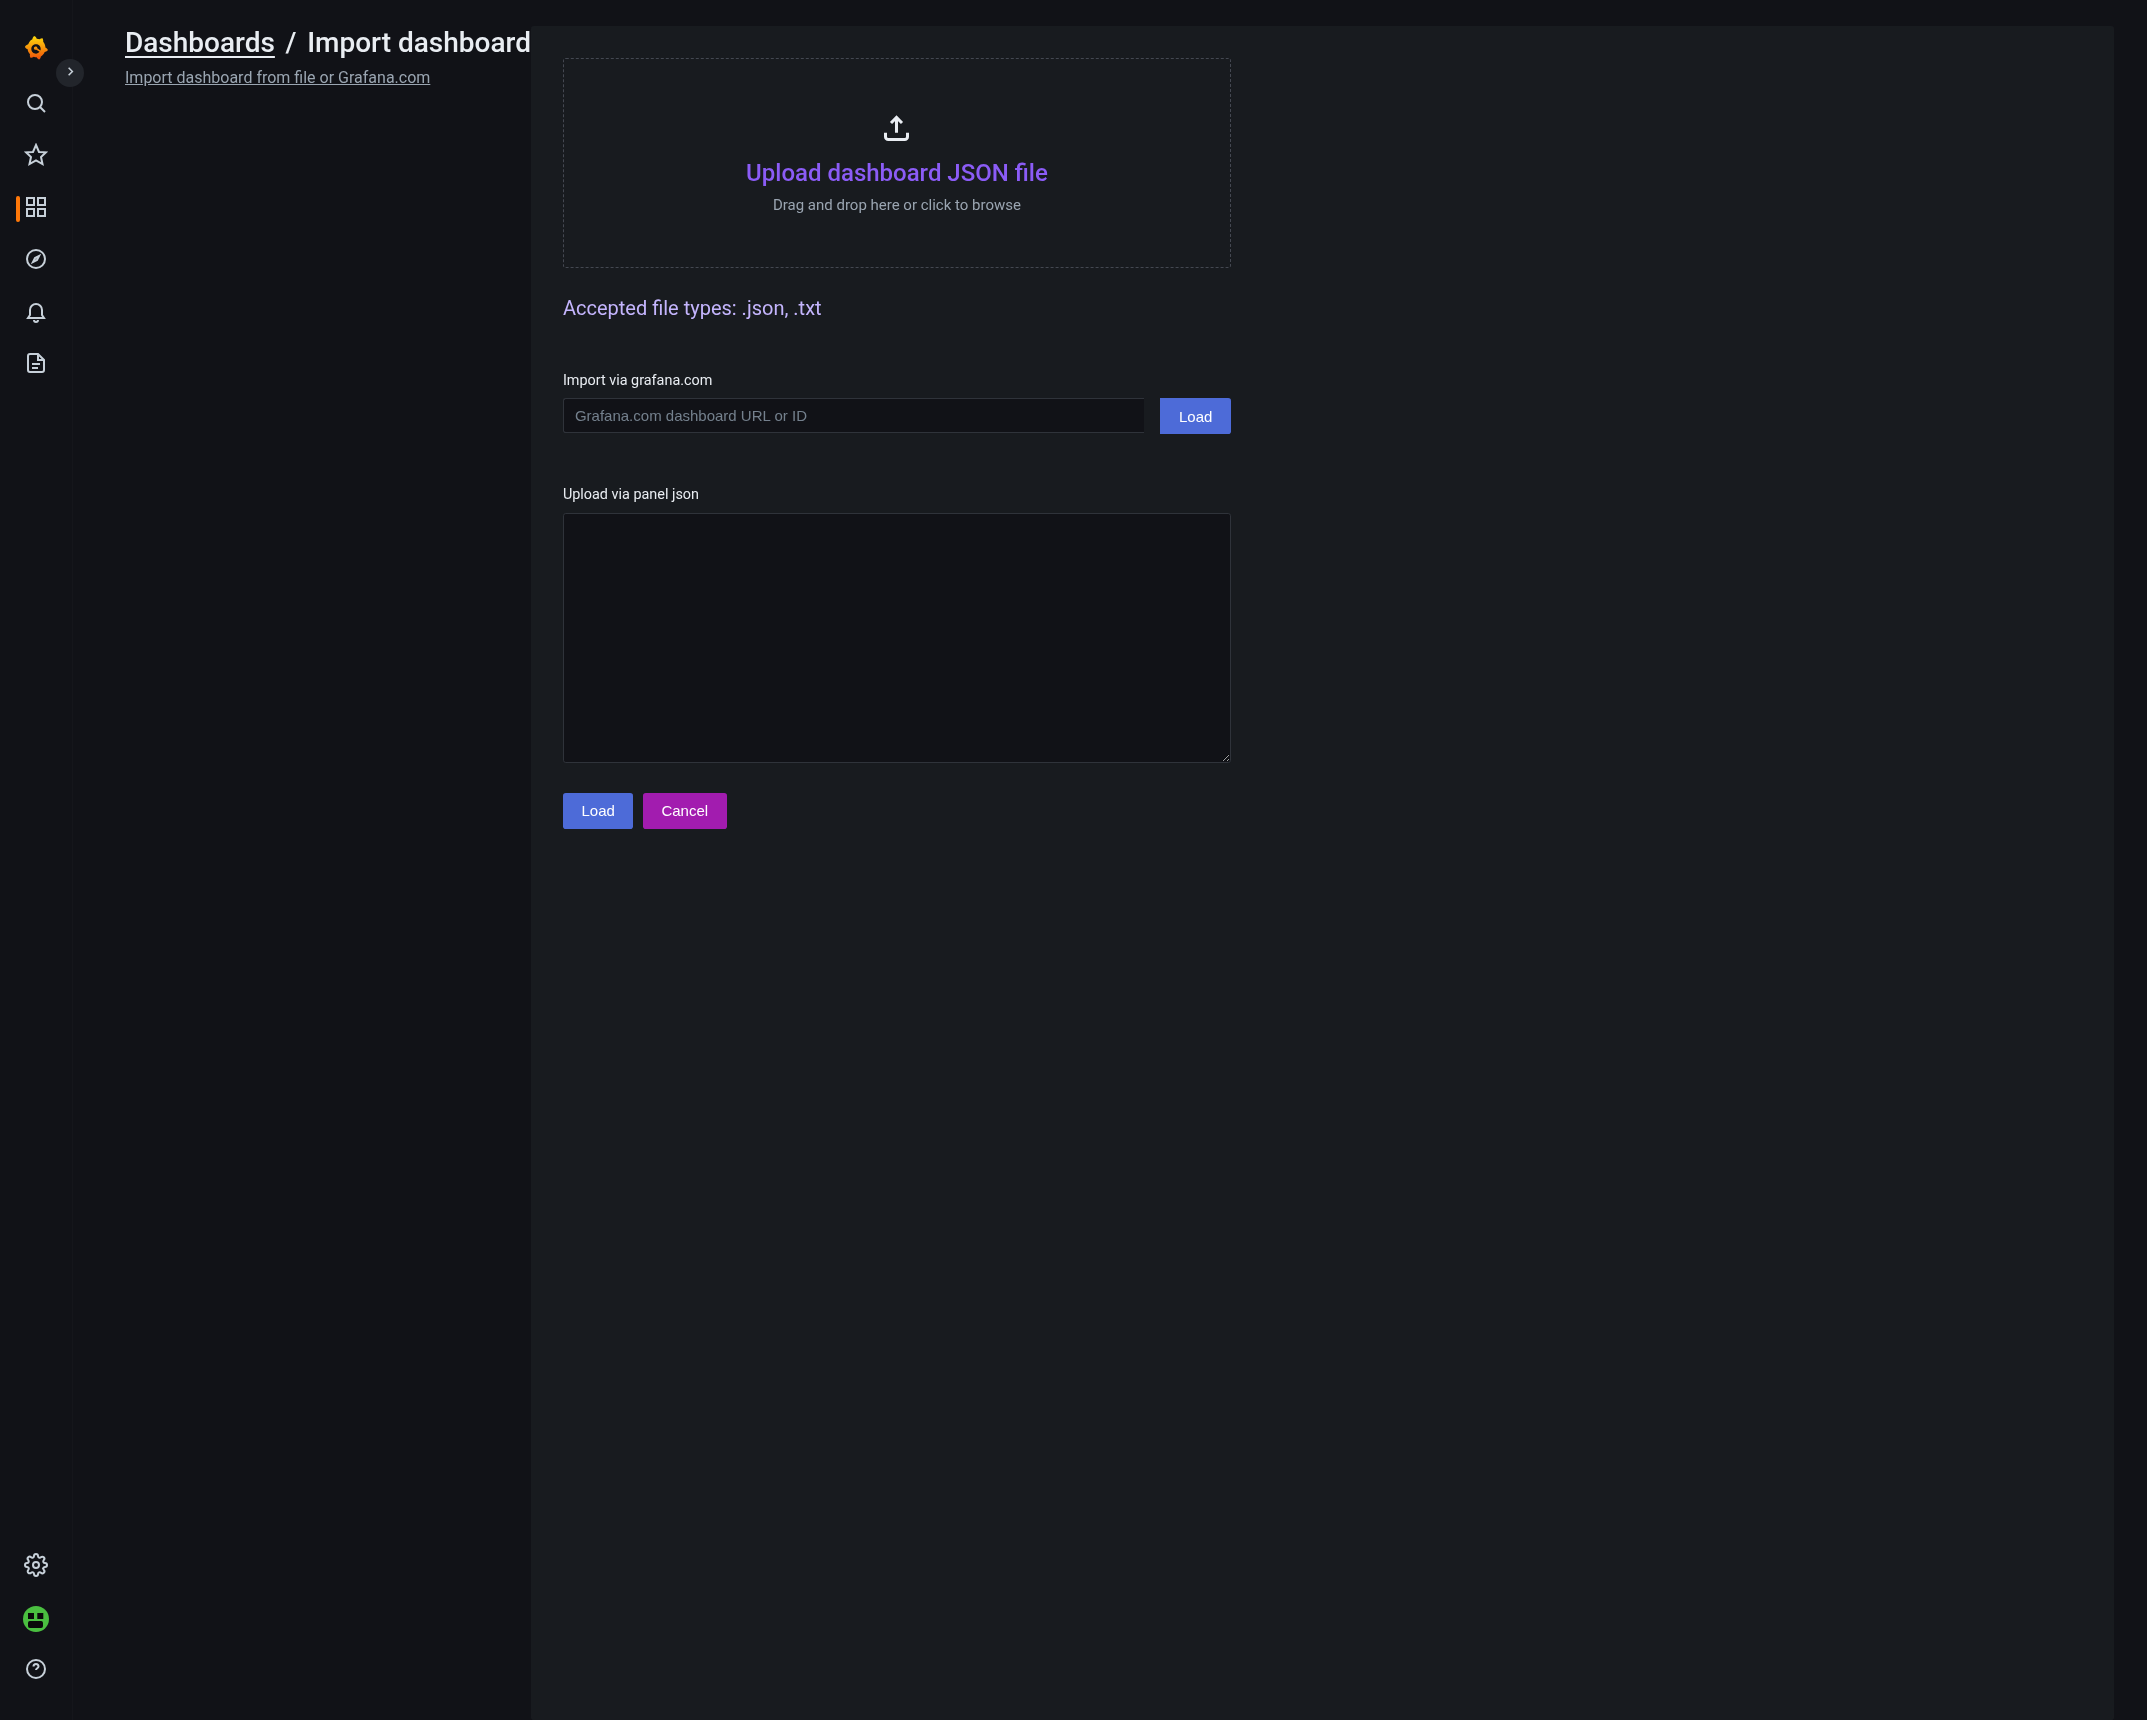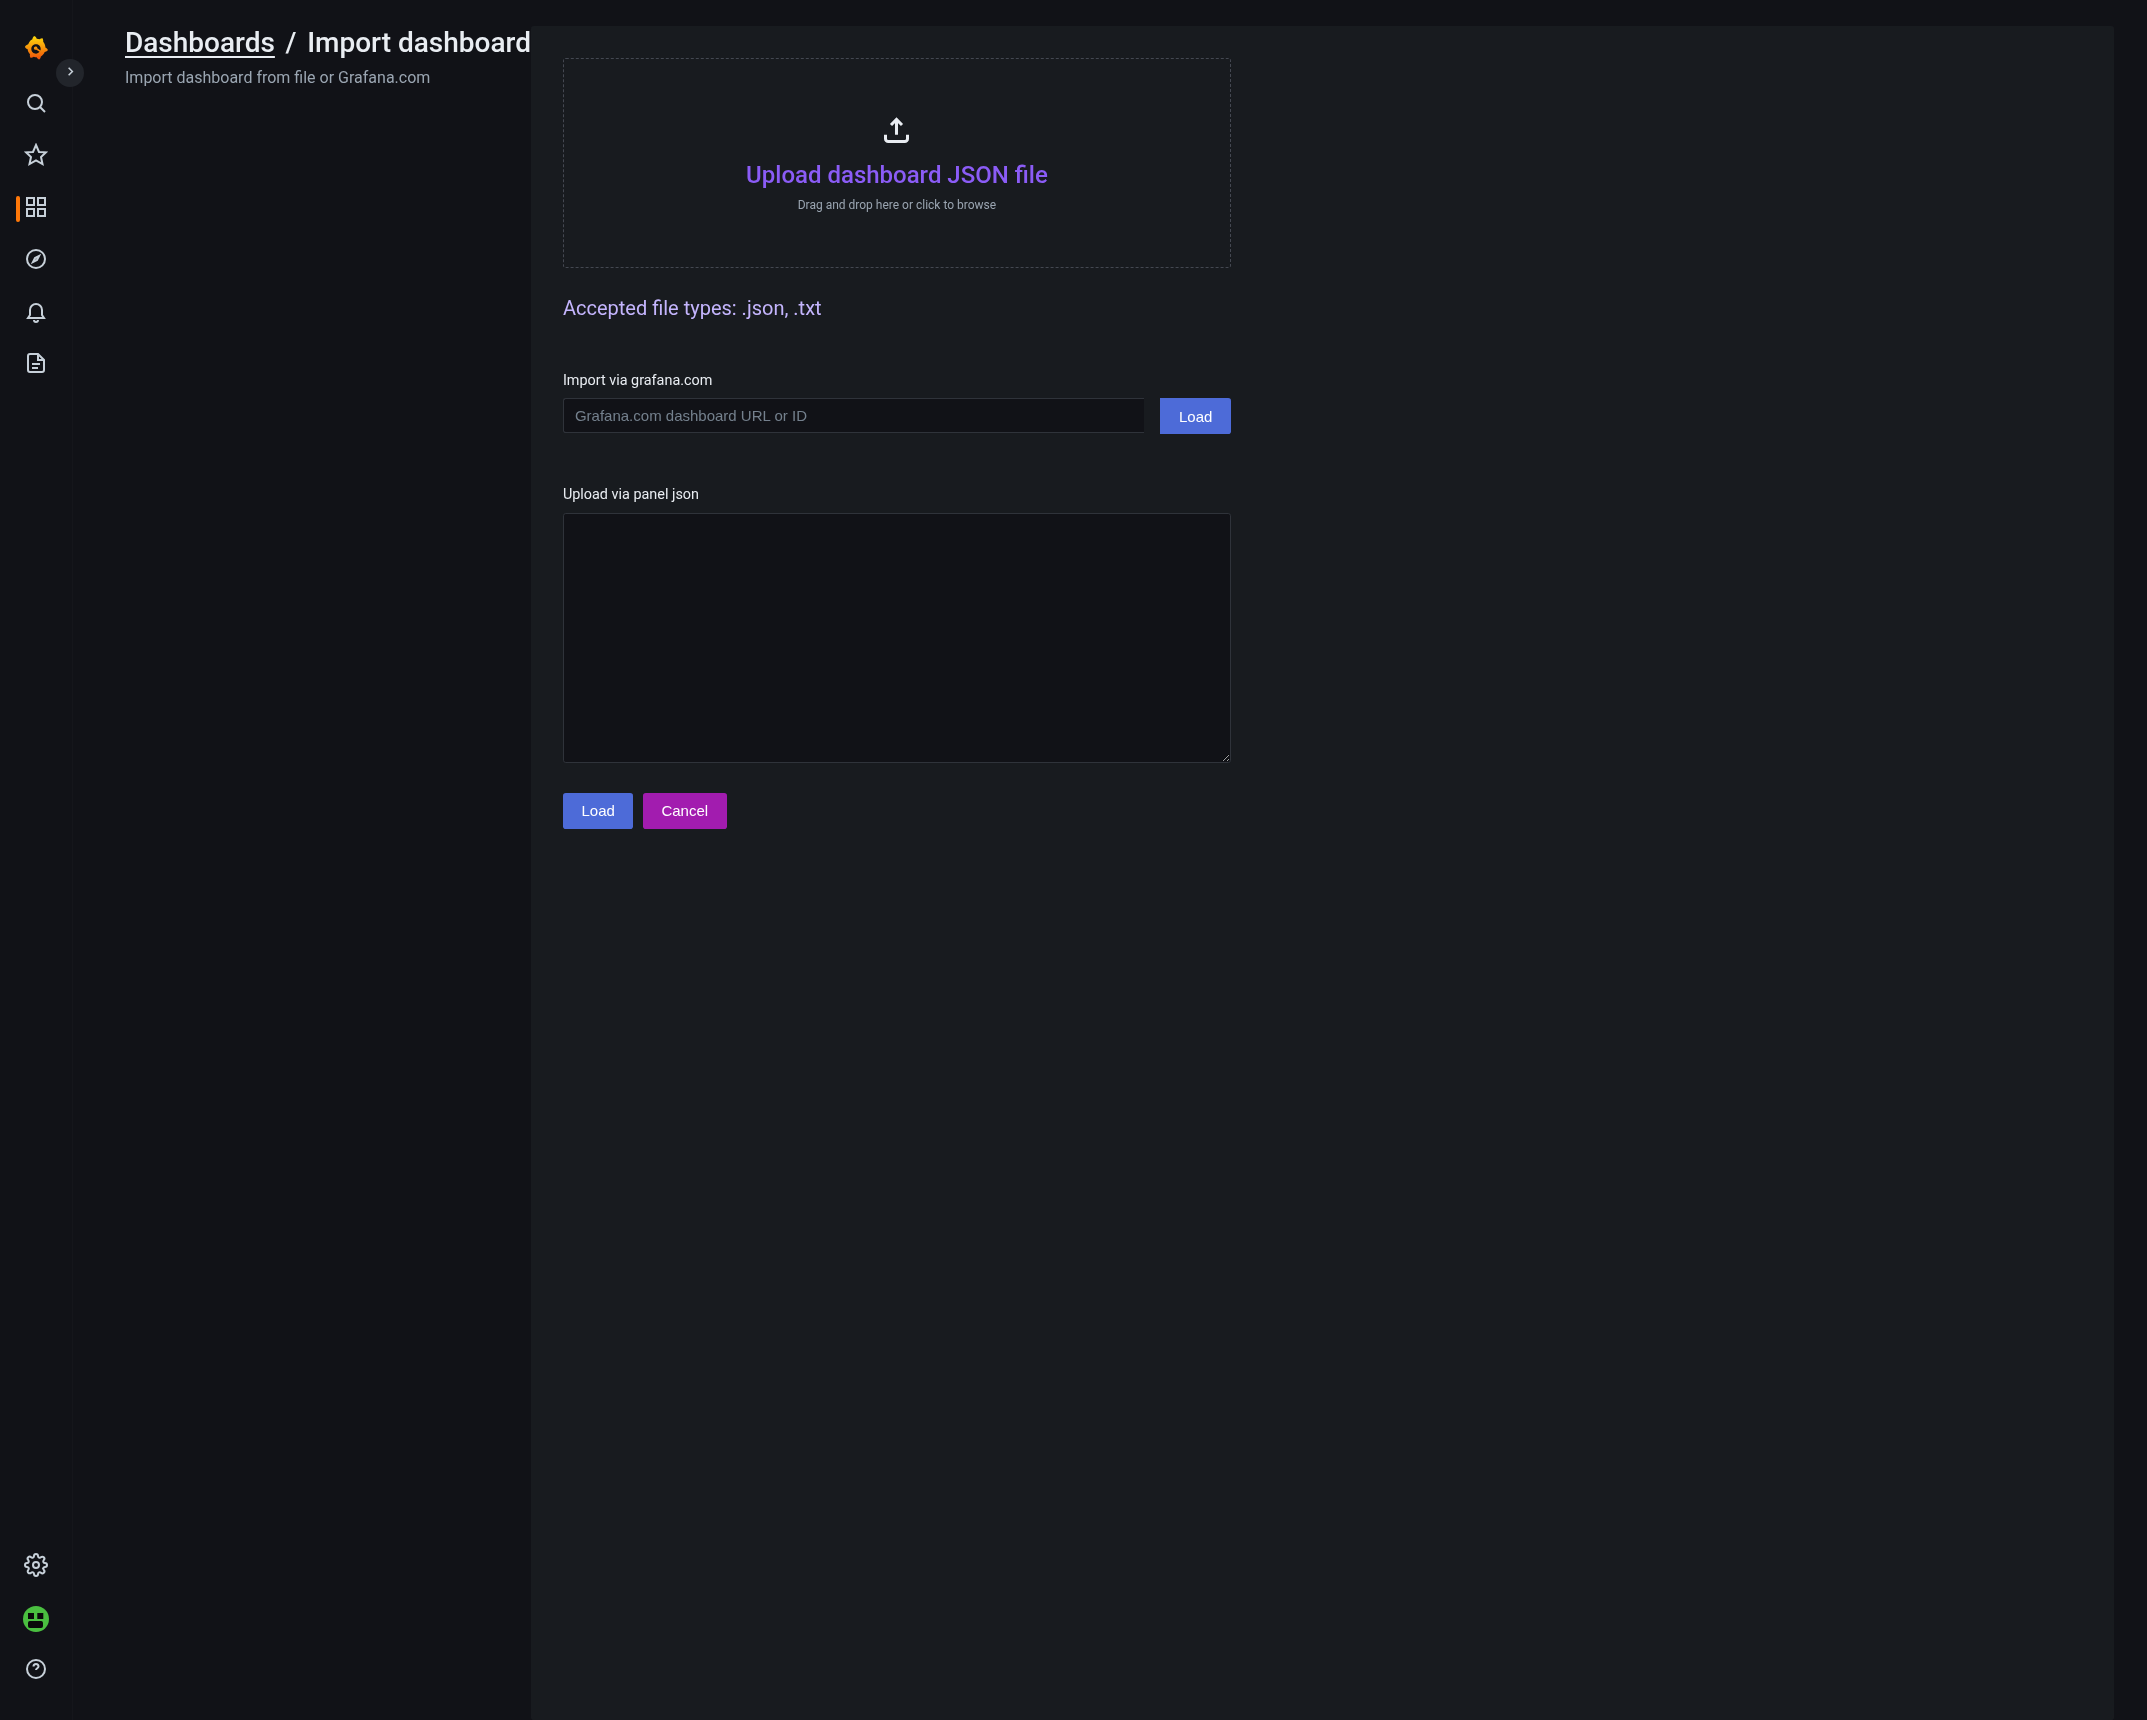--- a/index.html
+++ b/index.html
@@ -66,38 +66,38 @@
     flex: 1; display: flex; overflow: hidden;
     padding: 26px 33px 0 52px;
     border-left: 0.9px solid rgba(255,255,255,0.02);
   }
   .page-header { margin-bottom: 33px; }
   .breadcrumb {
     font-size: 28px; font-weight: 500; color: #e9edf2; margin-bottom: 9.3px;
   }
   .breadcrumb a { color: #e9edf2; text-decoration: underline; text-underline-offset: 3.7px; cursor: pointer; }
   .breadcrumb .sep { margin: 0 3.7px; }
-  .subtitle { font-size: 16px; color: #9aa5b1; }
+  .subtitle { font-size: 16px; color: #9aa5b1; text-decoration: underline; }
 
   .panel {
     background: #181b1f; border-radius: 2.8px;
     padding: 32px; flex: 1; overflow-y: auto;
   }
   .content-inner { max-width: 668px; }
 
   .dropzone {
     border: 1.9px dashed #444851; border-radius: 2.8px;
     height: 210px; display: flex; flex-direction: column;
     align-items: center; justify-content: center;
     cursor: pointer; margin-bottom: 28px;
   }
   .dropzone .upload-icon { color: #e9edf2; margin-bottom: 9.3px; }
   .dropzone .upload-icon svg { width: 33px; height: 33px; }
   .dropzone h2 { font-size: 24px; font-weight: 500; color: #8b5cf6; margin-bottom: 9.3px; }
-  .dropzone p { font-size: 12px; color: #9aa5b1; }
+  .dropzone p { font-size: 15px; color: #9aa5b1; }
 
   .accepted { font-size: 20px; color: #c4b5fd; margin-bottom: 52px; }
 
   .field-label { font-size: 14.4px; color: #e9edf2; margin-bottom: 9.3px; display:block; font-weight:400; }
 
   .input-row { display: flex; margin-bottom: 52px; gap: 16px; }
   input[type="text"] {
     flex: 1; height: 35px; padding: 0 11px;
     background: #111217; color: #ccccdc;
     border: 0.9px solid #2f333a; border-right: none;

